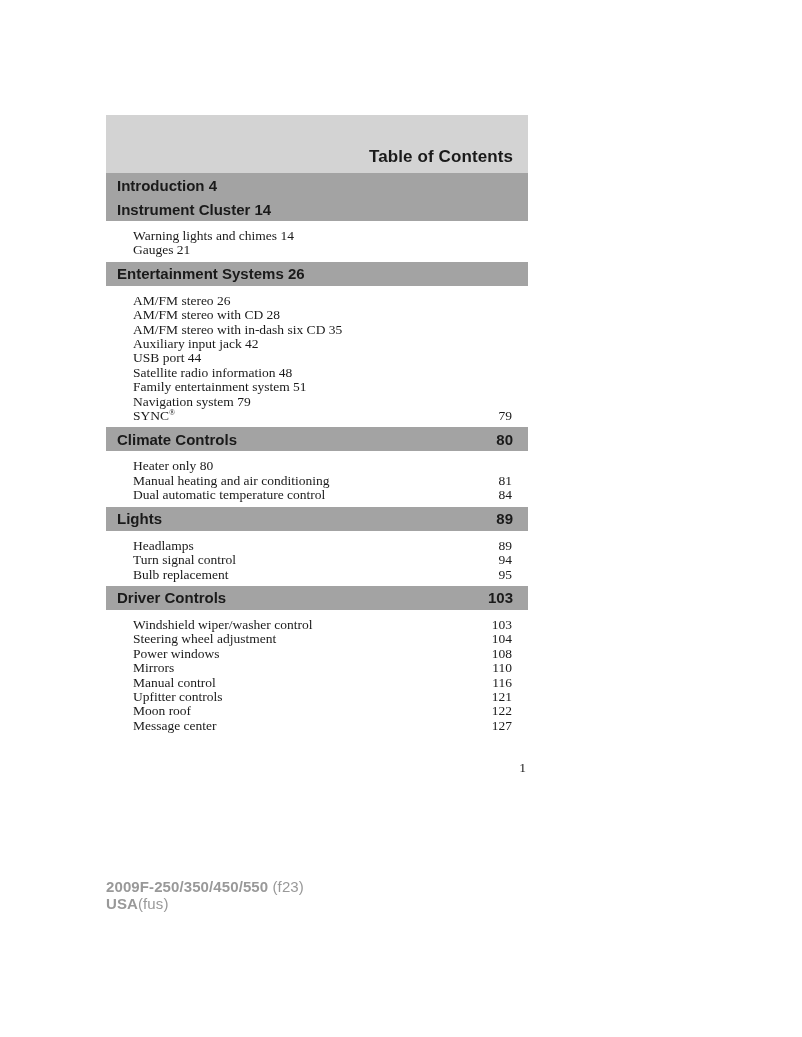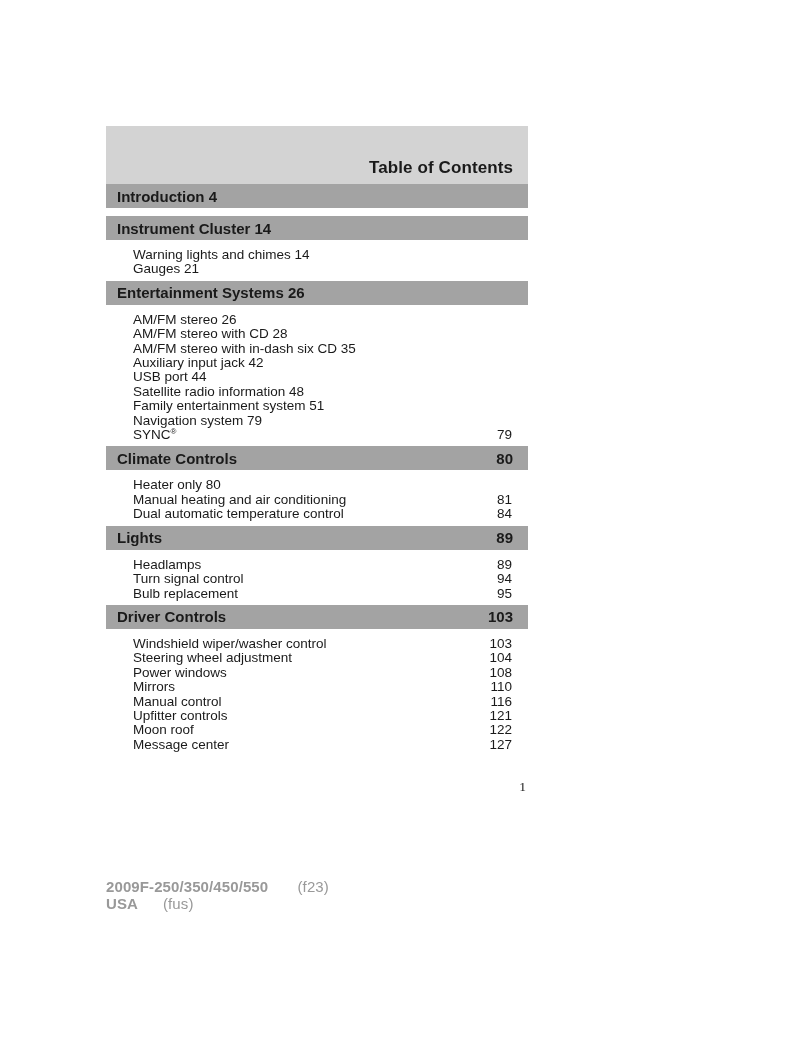--- a/index.html
+++ b/index.html
@@ -12,21 +12,21 @@
     width: 802px;
     height: 1037px;
     background: #ffffff;
     overflow: hidden;
     font-family: "Liberation Sans", sans-serif;
     color: #1a1a1a;
   }
   .toc {
     position: absolute;
     left: 106px;
-    top: 126px;
+    top: 115px;
     width: 422px;
   }
   .toc-head {
     position: relative;
     height: 58px;
     background: #d3d3d3;
   }
   .toc-title {
     position: absolute;
     right: 15px;
@@ -39,26 +39,25 @@
     height: 24px;
     background: #a3a3a3;
     display: flex;
     align-items: center;
     justify-content: space-between;
     padding: 0 15px 0 11px;
     font-size: 15px;
     font-weight: bold;
   }
   .toc-head + .bar, .bar + .bar {
-    margin-top: 8px;
   }
   .items {
     margin: 8px 0 4px;
     padding: 0 16px 0 27px;
-    font-family: Liberation Sans, sans-serif;
+    font-family: Liberation Serif, serif;
     font-size: 13.5px;
     line-height: 14.4px;
   }
   .row {
     display: flex;
     justify-content: space-between;
   }
   .row-label sup {
     font-size: 8px;
     line-height: 0;
@@ -77,21 +76,20 @@
     left: 106px;
     top: 878px;
     color: #999999;
     font-size: 15px;
     font-weight: bold;
     line-height: 17px;
     letter-spacing: 0.1px;
   }
   .footer .regular {
     font-weight: normal;
-    margin-left: 25px;
   }
 </style>
 </head>
 <body>
 
 <div class="page">
 
   <div class="toc">
 
     <div class="toc-head">

